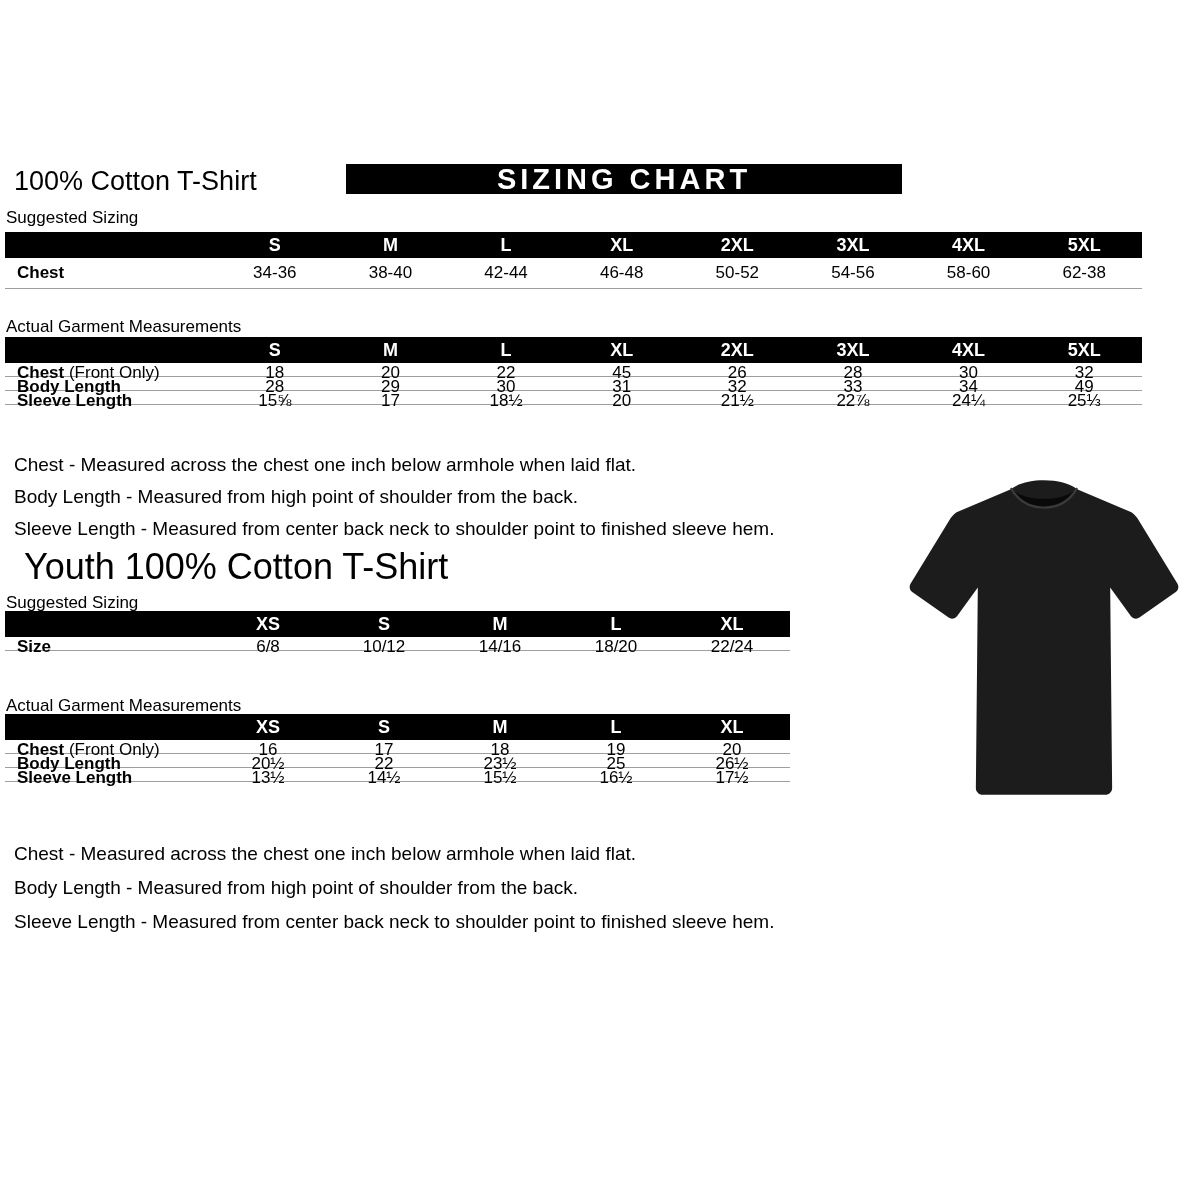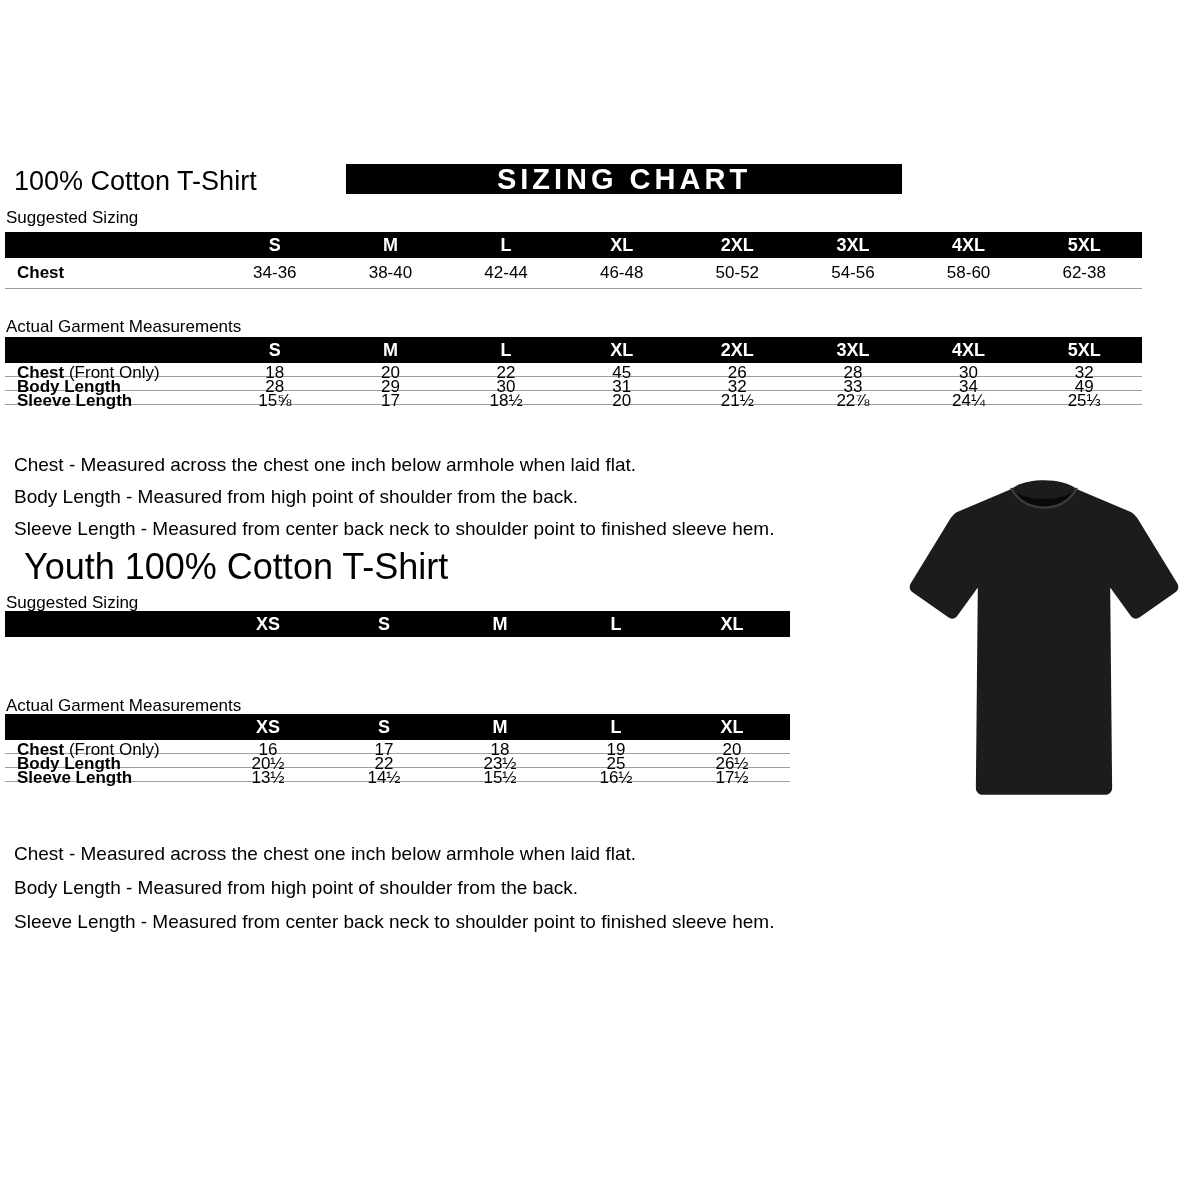--- a/index.html
+++ b/index.html
@@ -159,20 +159,28 @@
 <div class="abs section-label" id="youth-suggested-label">Suggested Sizing</div>
 
 <div class="sizing-table t6" id="t-youth-sug">
     <div class="trow thead">
       <div class="th labelcol"></div>
       <div class="th">XS</div>
       <div class="th">S</div>
       <div class="th">M</div>
       <div class="th">L</div>
       <div class="th">XL</div>
+    </div>
+    <div class="trow tbodyr">
+      <div class="td labelcol"><b>Size</b></div>
+      <div class="td">6/8</div>
+      <div class="td">10/12</div>
+      <div class="td">14/16</div>
+      <div class="td">18/20</div>
+      <div class="td">22/24</div>
     </div>
   </div>
 
 <div class="abs section-label" id="youth-actual-label">Actual Garment Measurements</div>
 
 <div class="sizing-table t6" id="t-youth-act">
     <div class="trow thead">
       <div class="th labelcol"></div>
       <div class="th">XS</div>
       <div class="th">S</div>

